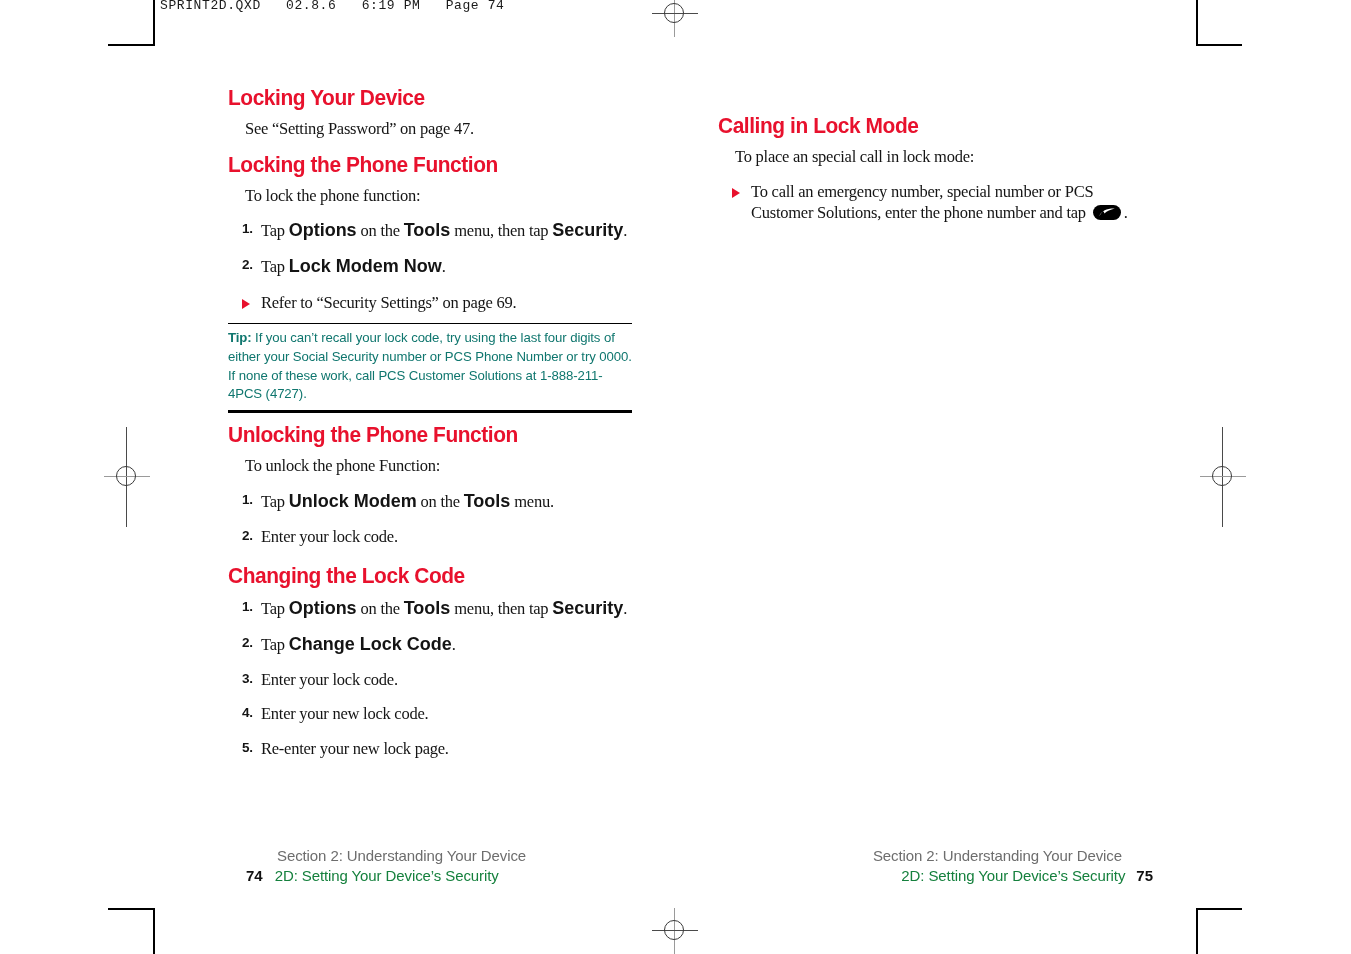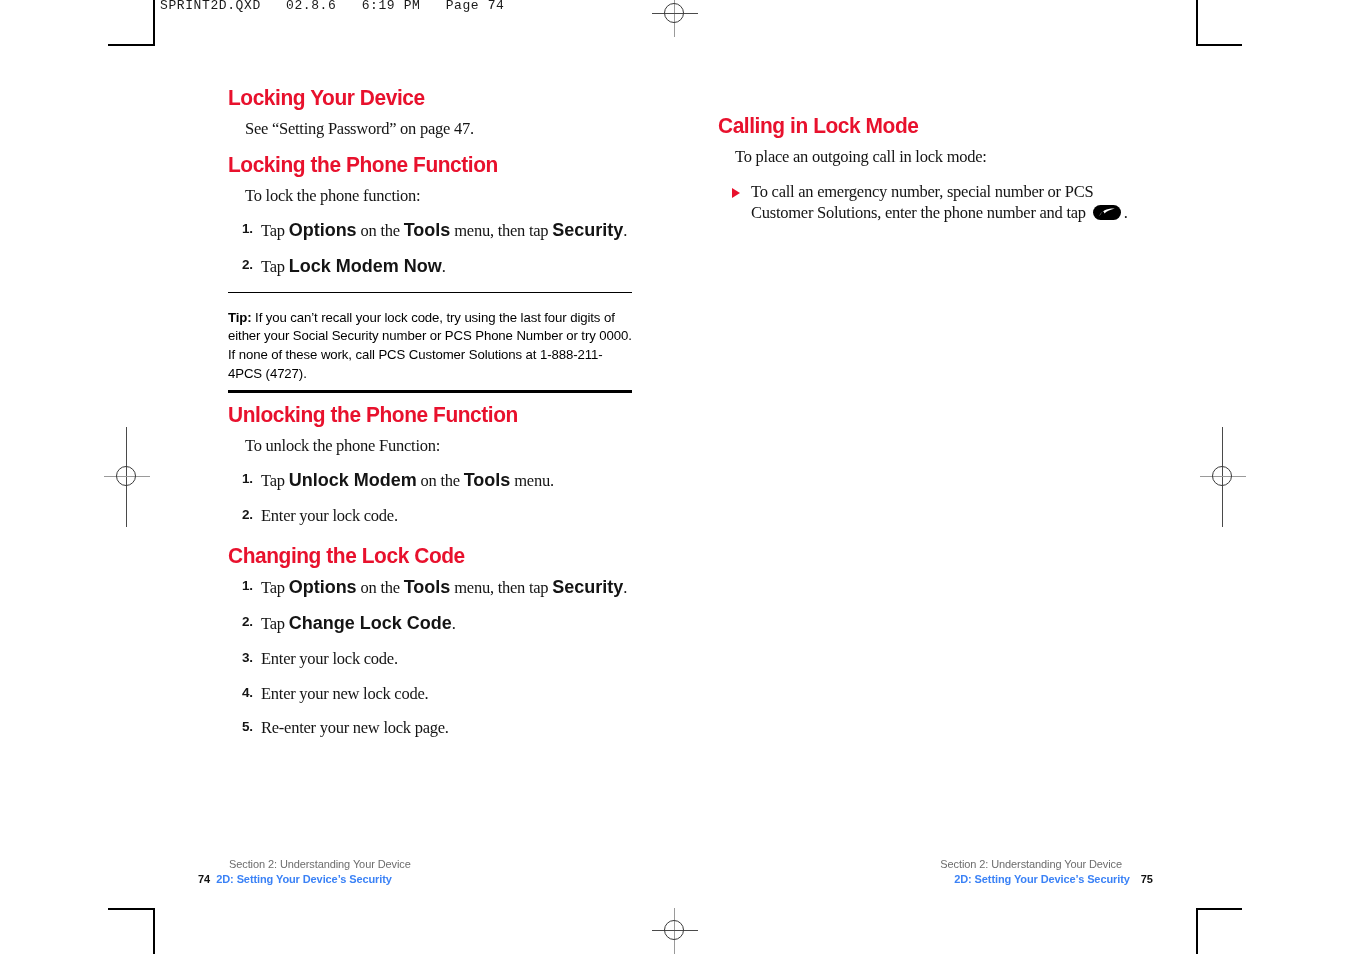--- a/index.html
+++ b/index.html
@@ -145,26 +145,26 @@
     border-left: 8px solid #E8112D;
     border-top: 5px solid transparent;
     border-bottom: 5px solid transparent;
   }
 
   
   .tipbox {
     margin: 8px 0 10px 0;
     border-top: 1.5px solid #000;
     border-bottom: 3px solid #000;
-    padding: 16px 0 6px 0;
+    padding: 5px 0 6px 0;
     font-family: "Liberation Sans", sans-serif;
     font-size: 13.2px;
     line-height: 1.42;
     letter-spacing: -0.1px;
-    color: #000000;
+    color: #0f766e;
   }
   .tipbox b { font-weight: bold; }
 
   
   .talkkey {
     display: inline-block;
     width: 28px;
     height: 15px;
     background: #000;
     border-radius: 8px;
@@ -172,39 +172,40 @@
     position: relative;
     margin: 0 3px 0 3px;
   }
   .talkkey svg { position: absolute; left: 5px; top: 3px; }
 
   
   .footer {
     position: absolute;
     bottom: 67px;
     font-family: "Liberation Sans", sans-serif;
-    font-size: 11px;
+    font-size: 15px;
     line-height: 1.38;
+    margin-left: 48px;
   }
   .footer .f-sec {
     color: #6d6d6d;
     letter-spacing: -0.1px;
   }
   .footer .f-sub {
-    font-weight: bold;
-    color: #3b82f6;
+    font-weight: normal;
+    color: #15803d;
     letter-spacing: -0.1px;
   }
   .footer .f-pg {
     font-weight: bold;
     color: #111;
   }
   .footer-left  { left: 198px; text-align: left; }
   .footer-left .f-sec { margin-left: 31px; }
-  .footer-left .f-row { display: flex; align-items: flex-end; gap: 6px; }
+  .footer-left .f-row { display: flex; align-items: flex-end; gap: 12px; }
   .footer-right { right: 198px; text-align: right; }
   .footer-right .f-sec { margin-right: 31px; }
   .footer-right .f-row { display: flex; align-items: baseline; gap: 11px; justify-content: flex-end; }
 </style>
 </head>
 <body>
 
 <div class="crop-v" style="left:153px; top:0; height:46px;"></div>
 <div class="crop-h" style="left:108px; top:44px; width:46px;"></div>
 
@@ -253,20 +254,25 @@
 
   <ol class="steps">
     <li>
       <span class="num">1.</span><span>Tap </span><span class="kb">Options</span><span> on the </span><span class="kb">Tools</span><span> menu, then tap </span><span class="kb">Security</span><span>.</span>
     </li>
     <li>
       <span class="num">2.</span><span>Tap </span><span class="kb">Lock Modem Now</span><span>.</span>
     </li>
   </ol>
 
+  <ul class="arrows">
+    <li>
+      <span class="tri"></span><span>Refer to “Security Settings” on page 69.</span>
+    </li>
+  </ul>
 
   <div class="tipbox">
     <b>Tip:</b><span> If you can’t recall your lock code, try using the last four digits of either your Social Security number or PCS Phone Number or try 0000. If none of these work, call PCS Customer Solutions at 1-888-211-4PCS (4727).</span>
   </div>
 
   <h2 class="sec-head">Unlocking the Phone Function</h2>
   <p class="body">To unlock the phone Function:</p>
 
   <ol class="steps">
     <li>
@@ -295,21 +301,21 @@
     <li>
       <span class="num">5.</span><span>Re-enter your new lock page.</span>
     </li>
   </ol>
 
 </div>
 
 <div class="col col-right">
 
   <h2 class="sec-head">Calling in Lock Mode</h2>
-  <p class="body">To place an outgoing call in lock mode:</p>
+  <p class="body">To place an special call in lock mode:</p>
 
   <ul class="arrows">
     <li>
       <span class="tri"></span><span>To call an emergency number, special number or PCS Customer Solutions, enter the phone number and tap </span><span class="talkkey"><svg width="18" height="9" viewBox="0 0 18 9">
             <path d="M1.2 8.2 C3.6 2.6 9.4 0.3 16.8 0.6 C12.2 1.9 9.1 3.3 6.4 5.4 C6.2 4.3 5.8 3.6 5.2 3.2 C3.9 4.3 2.5 6 1.2 8.2 Z" fill="#ffffff"></path>
           </svg></span><span>.</span>
     </li>
   </ul>
 
 </div>

